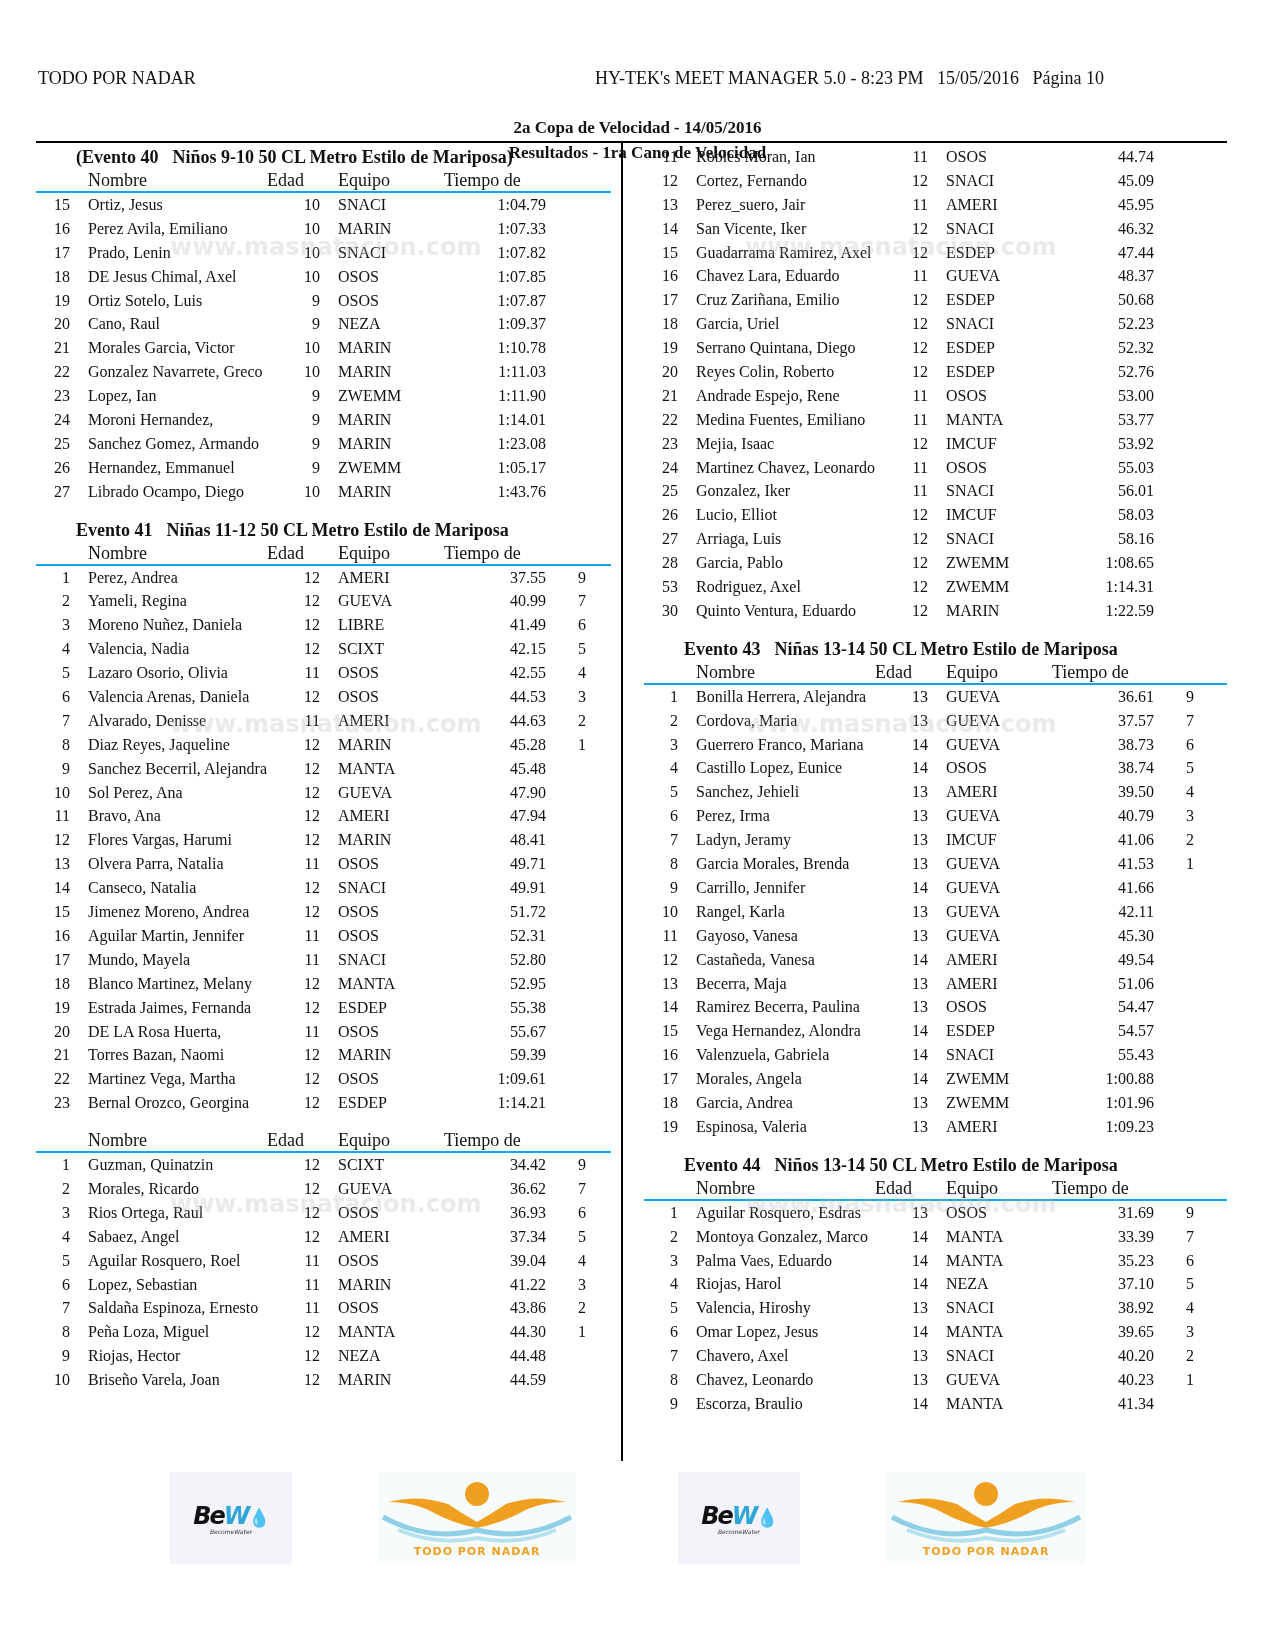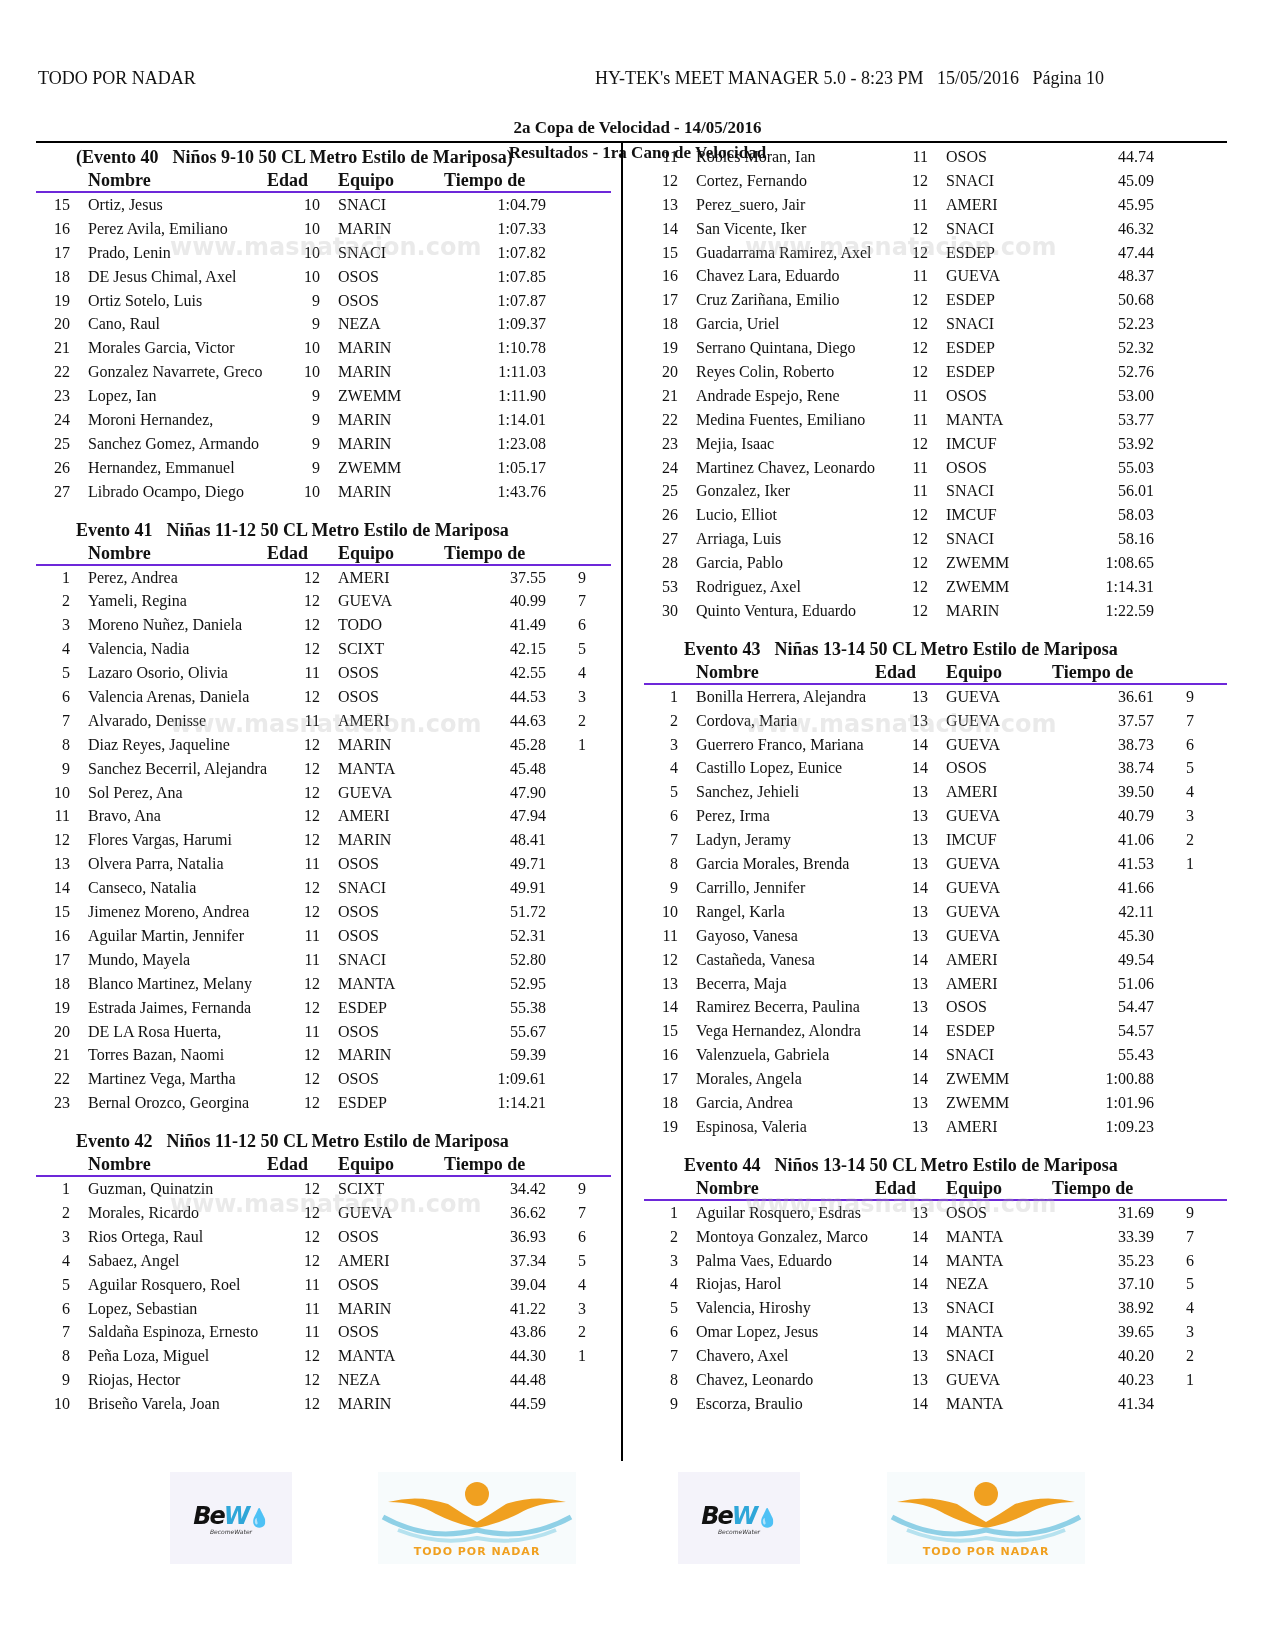--- a/index.html
+++ b/index.html
@@ -12,21 +12,21 @@
   .title2 { top: 119px; }
   .top-rule { position: absolute; left: 36px; top: 141px; width: 1191px; height: 2px; background: #000; }
   .col-divider { position: absolute; left: 621px; top: 141px; width: 2px; height: 1320px; background: #000; }
 
   .col { position: absolute; }
   .col.left { left: 36px; top: 145px; width: 575px; }
   .col.right { left: 644px; top: 145px; width: 583px; }
 
   .event-title { font-weight: bold; font-size: 18px; height: 24px; line-height: 24px; white-space: nowrap; margin-left: 40px; }
   .event-title .num { margin-right: 14px; }
-  .thead { position: relative; height: 22px; border-bottom: 2px solid #6d28d9; font-weight: bold; font-size: 18px; }
+  .thead { position: relative; height: 22px; border-bottom: 2px solid #0ea5e9; font-weight: normal; font-size: 18px; }
   .thead span { position: absolute; top: 0; line-height: 22px; white-space: nowrap; }
   .gap { height: 14px; }
 
   .row { position: relative; height: 23.9px; font-size: 16px; line-height: 23.9px; white-space: nowrap; }
   .row span { position: absolute; top: 0; }
   .c-place { width: 34px; text-align: right; left: 0; }
   .c-name  { left: 52px; }
   .c-age   { width: 30px; text-align: right; left: 254px; }
   .c-team  { left: 302px; }
   .c-time  { width: 110px; text-align: right; left: 400px; }
@@ -194,21 +194,21 @@
       <span class="c-name">Yameli, Regina</span>
       <span class="c-age">12</span>
       <span class="c-team">GUEVA</span>
       <span class="c-time">40.99</span>
       <span class="c-pts">7</span>
     </div>
     <div class="row">
       <span class="c-place">3</span>
       <span class="c-name">Moreno Nuñez, Daniela</span>
       <span class="c-age">12</span>
-      <span class="c-team">TODO</span>
+      <span class="c-team">LIBRE</span>
       <span class="c-time">41.49</span>
       <span class="c-pts">6</span>
     </div>
     <div class="row">
       <span class="c-place">4</span>
       <span class="c-name">Valencia, Nadia</span>
       <span class="c-age">12</span>
       <span class="c-team">SCIXT</span>
       <span class="c-time">42.15</span>
       <span class="c-pts">5</span>
@@ -359,21 +359,20 @@
     </div>
     <div class="row">
       <span class="c-place">23</span>
       <span class="c-name">Bernal Orozco, Georgina</span>
       <span class="c-age">12</span>
       <span class="c-team">ESDEP</span>
       <span class="c-time">1:14.21</span>
       <span class="c-pts"></span>
     </div>
     <div class="gap"></div>
-    <div class="event-title"><span class="num">Evento 42</span><span>Niños 11-12 50 CL Metro Estilo de Mariposa</span></div>
     <div class="thead">
       <span class="h-name">Nombre</span>
       <span class="h-age">Edad</span>
       <span class="h-team">Equipo</span>
       <span class="h-time">Tiempo de</span>
     </div>
     <div class="row">
       <span class="c-place">1</span>
       <span class="c-name">Guzman, Quinatzin</span>
       <span class="c-age">12</span>

